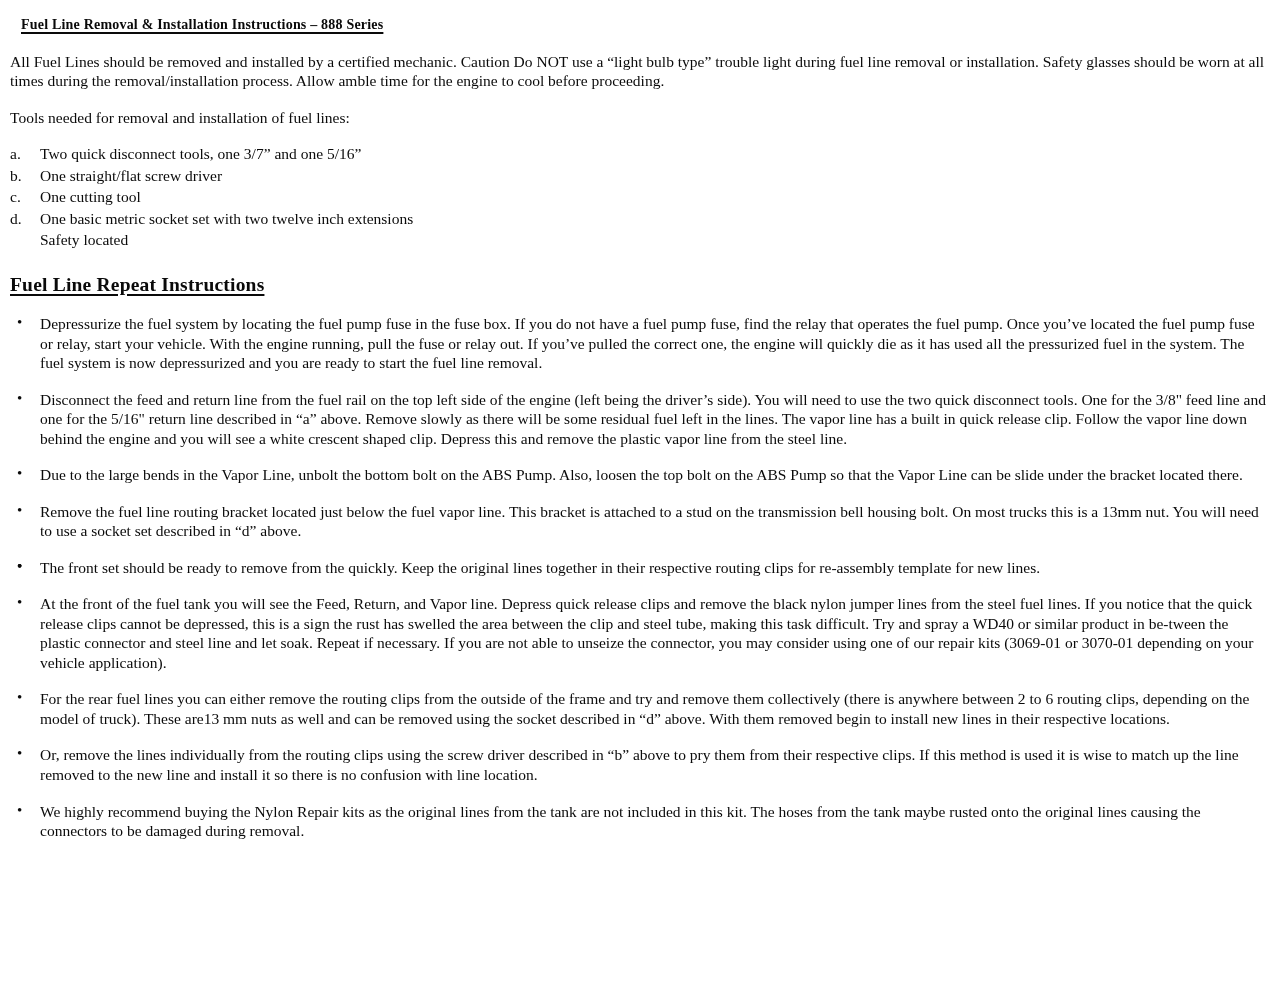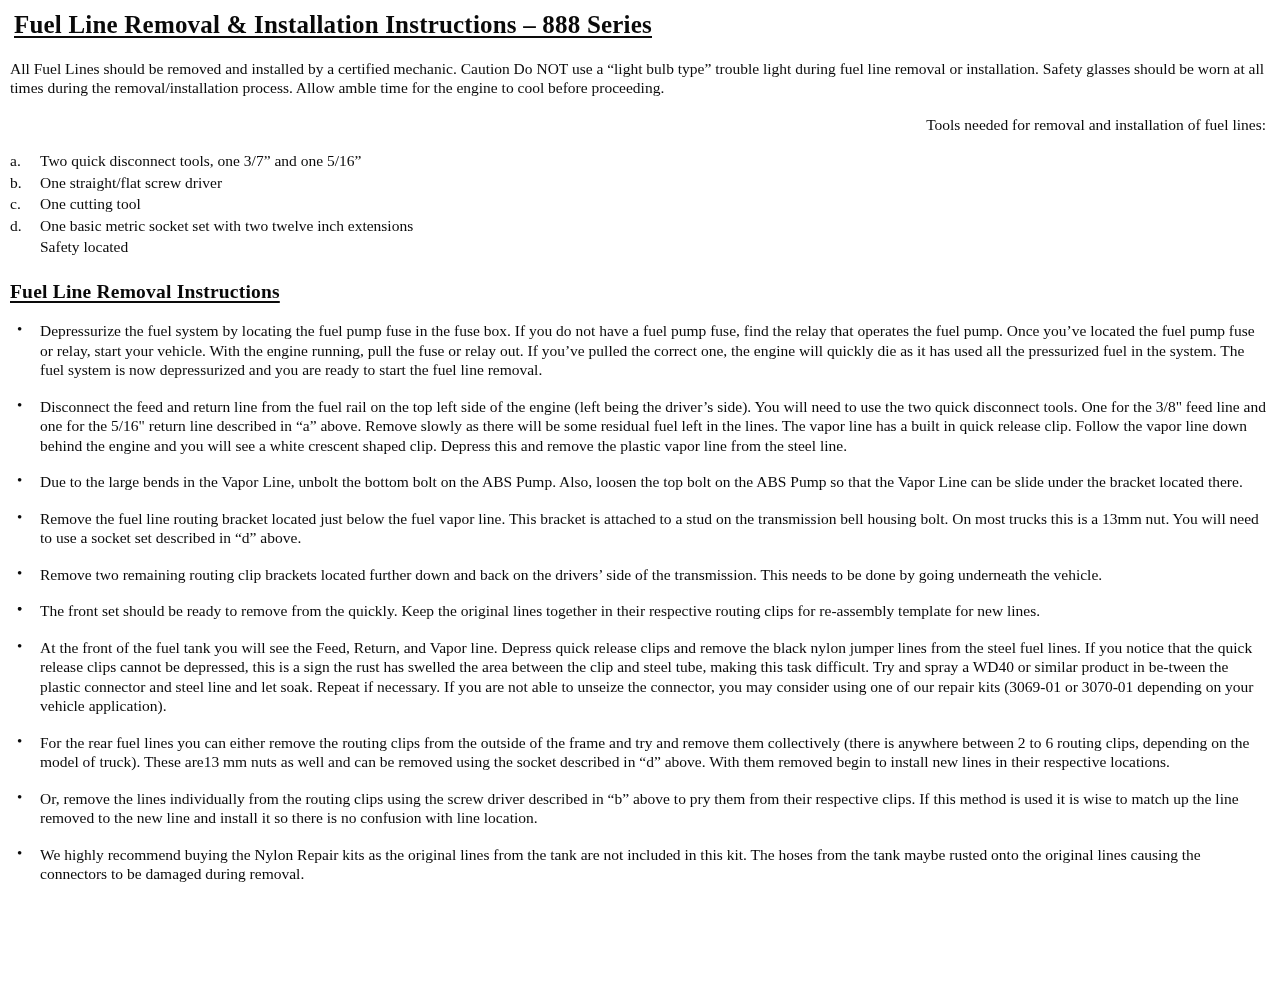--- a/index.html
+++ b/index.html
@@ -13,35 +13,34 @@
     box-sizing: border-box;
     background: #ffffff;
     color: #0a0a0a;
     font-family: "Liberation Serif", "DejaVu Serif", serif;
     font-size: 15.5px;
     line-height: 1.26;
     padding: 5px 14px 0 10px;
     overflow: hidden;
   }
   .doc-title {
-    font-size: 25px;
+    font-size: 14px;
     font-weight: bold;
     text-decoration: underline;
     text-decoration-thickness: 2px;
     text-underline-offset: 3px;
-    margin: 4px;
+    margin: 11px;
     letter-spacing: 0.2px;
   }
   .para {
     margin: 18px 0 0 0;
     font-family: Liberation Serif, serif;
   }
   .para.tools-intro {
     margin-top: 17px;
-    text-align: right;
   }
   .tool-list {
     margin-top: 16px;
   }
   .tool-item {
     position: relative;
     padding-left: 30px;
     min-height: 21px;
     line-height: 21.5px;
   }
@@ -102,42 +101,41 @@
       <span class="tool-marker">c.</span>
       <span>One cutting tool</span>
     </div>
     <div class="tool-item">
       <span class="tool-marker">d.</span>
       <span>One basic metric socket set with two twelve inch extensions</span>
     </div>
     <div class="tool-continuation">Safety located</div>
   </div>
 
-  <h2 class="section-heading">Fuel Line Removal Instructions</h2>
+  <h2 class="section-heading">Fuel Line Repeat Instructions</h2>
 
   <div class="steps">
     <div class="step">
       <span class="bullet">•</span>
       <span>Depressurize the fuel system by locating the fuel pump fuse in the fuse box. If you do not have a fuel pump fuse, find the relay that operates the fuel pump. Once you’ve located the fuel pump fuse or relay, start your vehicle. With the engine running, pull the fuse or relay out. If you’ve pulled the correct one, the engine will quickly die as it has used all the pressurized fuel in the system. The fuel system is now depressurized and you are ready to start the fuel line removal.</span>
     </div>
     <div class="step">
       <span class="bullet">•</span>
       <span>Disconnect the feed and return line from the fuel rail on the top left side of the engine (left being the driver’s side). You will need to use the two quick disconnect tools. One for the 3/8" feed line and one for the 5/16" return line described in “a” above. Remove slowly as there will be some residual fuel left in the lines. The vapor line has a built in quick release clip. Follow the vapor line down behind the engine and you will see a white crescent shaped clip. Depress this and remove the plastic vapor line from the steel line.</span>
     </div>
     <div class="step">
       <span class="bullet">•</span>
       <span>Due to the large bends in the Vapor Line, unbolt the bottom bolt on the ABS Pump. Also, loosen the top bolt on the ABS Pump so that the Vapor Line can be slide under the bracket located there.</span>
     </div>
     <div class="step">
       <span class="bullet">•</span>
       <span>Remove the fuel line routing bracket located just below the fuel vapor line. This bracket is attached to a stud on the transmission bell housing bolt. On most trucks this is a 13mm nut. You will need to use a socket set described in “d” above.</span>
     </div>
     <div class="step">
       <span class="bullet">•</span>
-      <span>Remove two remaining routing clip brackets located further down and back on the drivers’ side of the transmission. This needs to be done by going underneath the vehicle.</span>
     </div>
     <div class="step">
       <span class="bullet">•</span>
     </div>
     <div class="step">
       <span class="bullet">•</span>
       <span>The front set should be ready to remove from the quickly. Keep the original lines together in their respective routing clips for re-assembly template for new lines.</span>
     </div>
     <div class="step">
       <span class="bullet">•</span>

